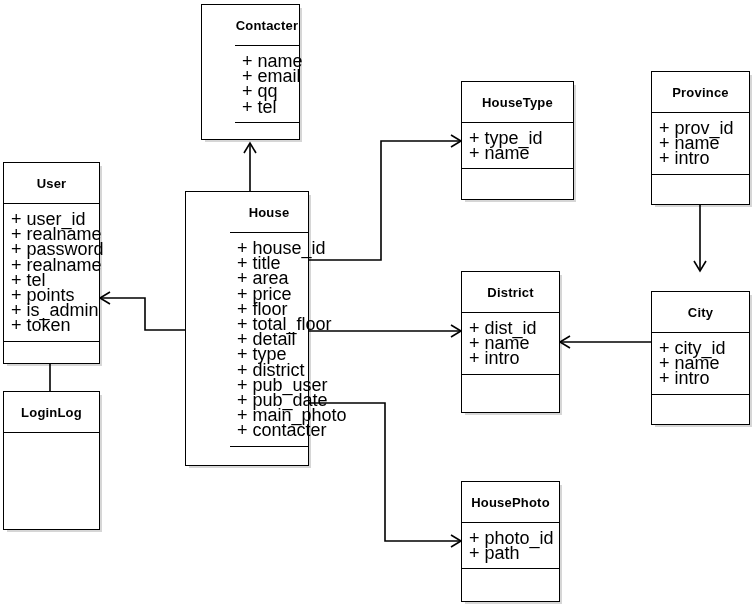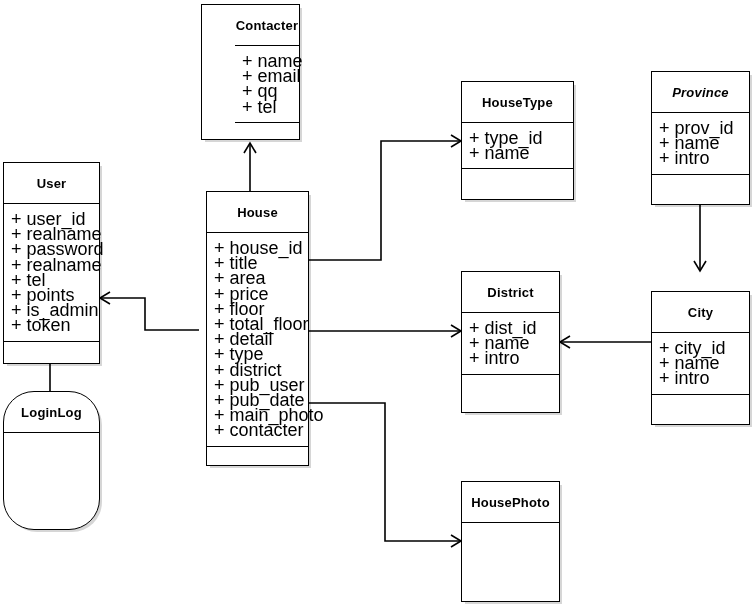--- a/index.html
+++ b/index.html
@@ -131,56 +131,56 @@
       <div class="uml-attr">+ password</div>
       <div class="uml-attr">+ realname</div>
       <div class="uml-attr">+ tel</div>
       <div class="uml-attr">+ points</div>
       <div class="uml-attr">+ is_admin</div>
       <div class="uml-attr">+ token</div>
     </div>
   <div class="uml-methods"></div>
 </div>
 
-<div class="umlbox flexcol" style="left: 206px; top: 191px; width: 103px; height: 275px;">
+<div class="umlbox flexcol" style="left: 185px; top: 191px; width: 124px; height: 275px; padding-left: 44px;">
   <div class="uml-title" style="height: 41px;">House</div>
   <div class="uml-attrs">
       <div class="uml-attr">+ house_id</div>
       <div class="uml-attr">+ title</div>
       <div class="uml-attr">+ area</div>
       <div class="uml-attr">+ price</div>
       <div class="uml-attr">+ floor</div>
       <div class="uml-attr">+ total_floor</div>
       <div class="uml-attr">+ detail</div>
       <div class="uml-attr">+ type</div>
       <div class="uml-attr">+ district</div>
       <div class="uml-attr">+ pub_user</div>
       <div class="uml-attr">+ pub_date</div>
       <div class="uml-attr">+ main_photo</div>
       <div class="uml-attr">+ contacter</div>
     </div>
   <div class="uml-methods"></div>
 </div>
 
-<div class="umlbox flexcol" style="left: 3px; top: 391px; width: 97px; height: 139px; border-radius: 31px;">
+<div class="umlbox flexcol" style="left: 3px; top: 391px; width: 97px; height: 139px;">
   <div class="uml-title" style="height: 41px;">LoginLog</div>
   <div class="uml-methods"></div>
 </div>
 
 <div class="umlbox flexcol" style="left: 461px; top: 81px; width: 113px; height: 119px;">
   <div class="uml-title" style="height: 41px;">HouseType</div>
   <div class="uml-attrs">
       <div class="uml-attr">+ type_id</div>
       <div class="uml-attr">+ name</div>
     </div>
   <div class="uml-methods"></div>
 </div>
 
 <div class="umlbox flexcol" style="left: 651px; top: 71px; width: 99px; height: 134px;">
-  <div class="uml-title" style="height: 41px; font-style: italic;">Province</div>
+  <div class="uml-title" style="height: 41px;">Province</div>
   <div class="uml-attrs">
       <div class="uml-attr">+ prov_id</div>
       <div class="uml-attr">+ name</div>
       <div class="uml-attr">+ intro</div>
     </div>
   <div class="uml-methods"></div>
 </div>
 
 <div class="umlbox flexcol" style="left: 461px; top: 271px; width: 99px; height: 142px;">
   <div class="uml-title" style="height: 41px;">District</div>
@@ -197,14 +197,18 @@
   <div class="uml-attrs">
       <div class="uml-attr">+ city_id</div>
       <div class="uml-attr">+ name</div>
       <div class="uml-attr">+ intro</div>
     </div>
   <div class="uml-methods"></div>
 </div>
 
 <div class="umlbox flexcol" style="left: 461px; top: 481px; width: 99px; height: 121px;">
   <div class="uml-title" style="height: 41px;">HousePhoto</div>
+  <div class="uml-attrs">
+      <div class="uml-attr">+ photo_id</div>
+      <div class="uml-attr">+ path</div>
+    </div>
   <div class="uml-methods"></div>
 </div>
 
 </body></html>

